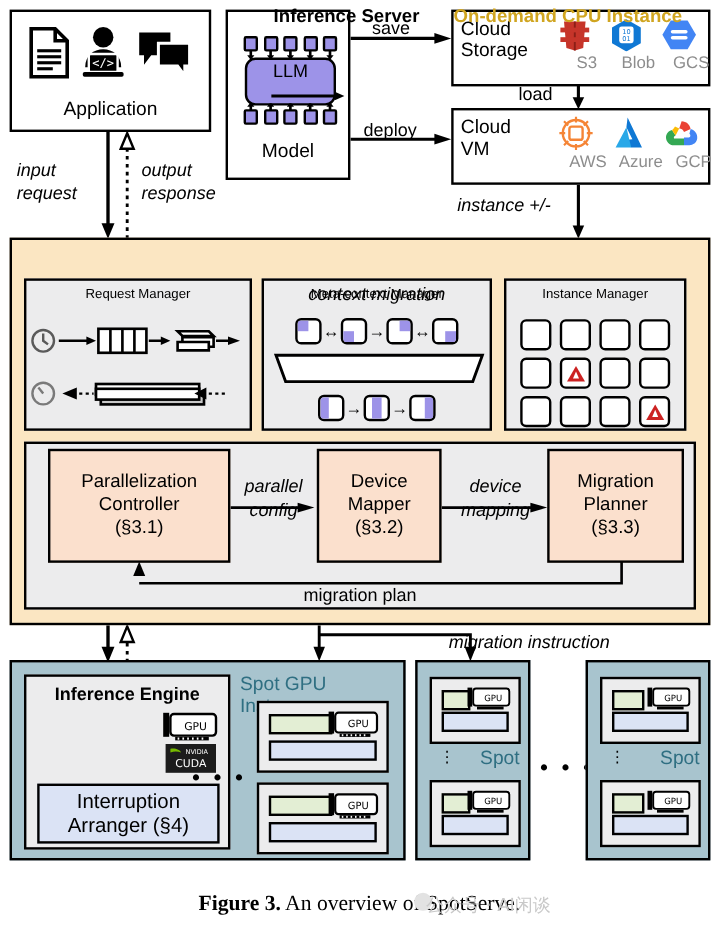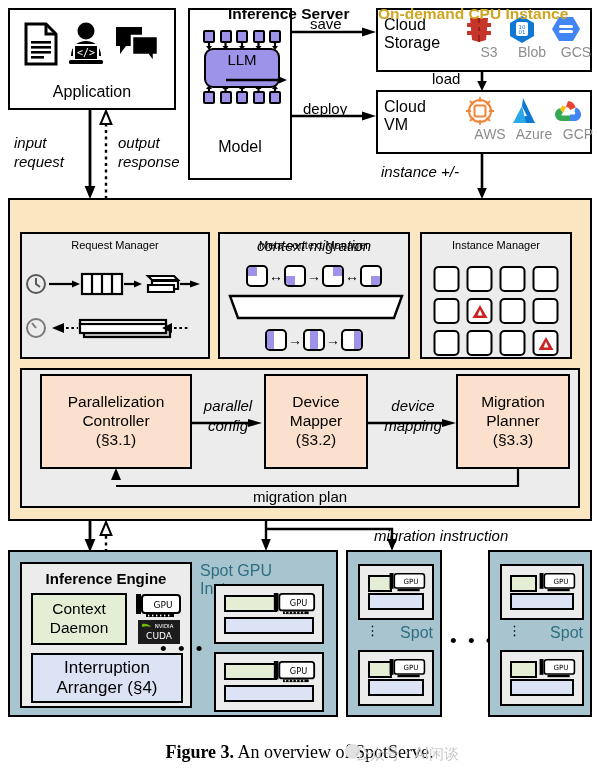--- a/index.html
+++ b/index.html
@@ -19,32 +19,32 @@
   .box { border:2.5px solid #000; background:#fff; }
   .box-inner { border:2px solid #000; background:#ececed; }
 
   
   #application-box { left:8px; top:8px; width:168px; height:102px; }
   #app-icons { position:absolute; left:0; top:10px; width:100%; height:48px;
                display:flex; align-items:center; justify-content:space-around; padding:0 10px; }
   #application-label { position:absolute; left:0; bottom:7px; width:100%;
                        font-size:16px; text-align:center; }
 
-  #model-box { left:188px; top:8px; width:104px; height:172px; }
+  #model-box { left:188px; top:8px; width:104px; height:142px; }
   #llm-core { position:absolute; left:14px; top:38px; width:76px; height:40px;
               background:#9d93e8; border:2.5px solid #000; border-radius:9px; }
   #llm-text { position:absolute; top:1px; width:100%; text-align:center;
               font-size:15px; color:#000; }
   .node-row { position:absolute; left:13px; width:78px; height:15px;
               display:flex; justify-content:space-between; }
   .node { width:12px; height:13px; background:#9d93e8; border:2px solid #000; border-radius:2px; }
   #nodes-top { top:20px; }
   #nodes-bottom { top:81px; }
   #llm-arrow { position:absolute; left:20px; top:26px; width:62px; height:8px; }
-  #model-label { position:absolute; left:0; bottom:22px; width:100%;
+  #model-label { position:absolute; left:0; bottom:12px; width:100%;
                  font-size:16px; text-align:center; }
 
   #cloud-storage-box { left:376px; top:8px; width:216px; height:64px; }
   #cloud-vm-box { left:376px; top:90px; width:216px; height:64px; }
   .cloud-title { position:absolute; left:6px; top:6px; width:72px;
                  font-size:16px; line-height:1.12; text-align:left; }
   .vendor-row { position:absolute; left:80px; top:2px; right:2px; bottom:2px;
                 display:flex; align-items:flex-start; justify-content:space-around; }
   .vendor { display:flex; flex-direction:column; align-items:center; width:44px; }
   .vendor-glyph { height:30px; display:flex; align-items:center; justify-content:center; margin-top:2px; }
@@ -537,24 +537,20 @@
     <path d="M8 0 V20" stroke="#000" stroke-width="2.4"></path>
     <path d="M3.2 18 L8 30 L12.8 18 Z" fill="#000"></path>
     <path d="M8 8 H134 V20" fill="none" stroke="#000" stroke-width="2.4"></path>
     <path d="M129.2 18 L134 30 L138.8 18 Z" fill="#000"></path>
   </svg>
   <div class="abs edge-label it" style="left:374px;top:527px;">migration instruction</div>
 
   <div class="spot-panel" id="spot-main">
     <div id="inference-engine">
       <div id="inference-engine-title">Inference Engine</div>
-      <div id="context-daemon">
-        <div>Context</div>
-        <div>Daemon</div>
-      </div>
       <div id="gpu-badge-stack">
         <span>
           <svg width="48" height="26" viewBox="0 0 48 26">
             <rect x="8" y="2" width="38" height="18" rx="3" fill="#fff" stroke="#000" stroke-width="2"></rect>
             <text x="29" y="15" font-size="9" text-anchor="middle" fill="#000" font-family="DejaVu Sans, sans-serif">GPU</text>
             <rect x="2" y="1" width="5" height="20" fill="#000"></rect>
             <g fill="#000">
                 <rect x="12" y="21" width="28" height="3"></rect>
               </g>
             <g fill="#fff">

